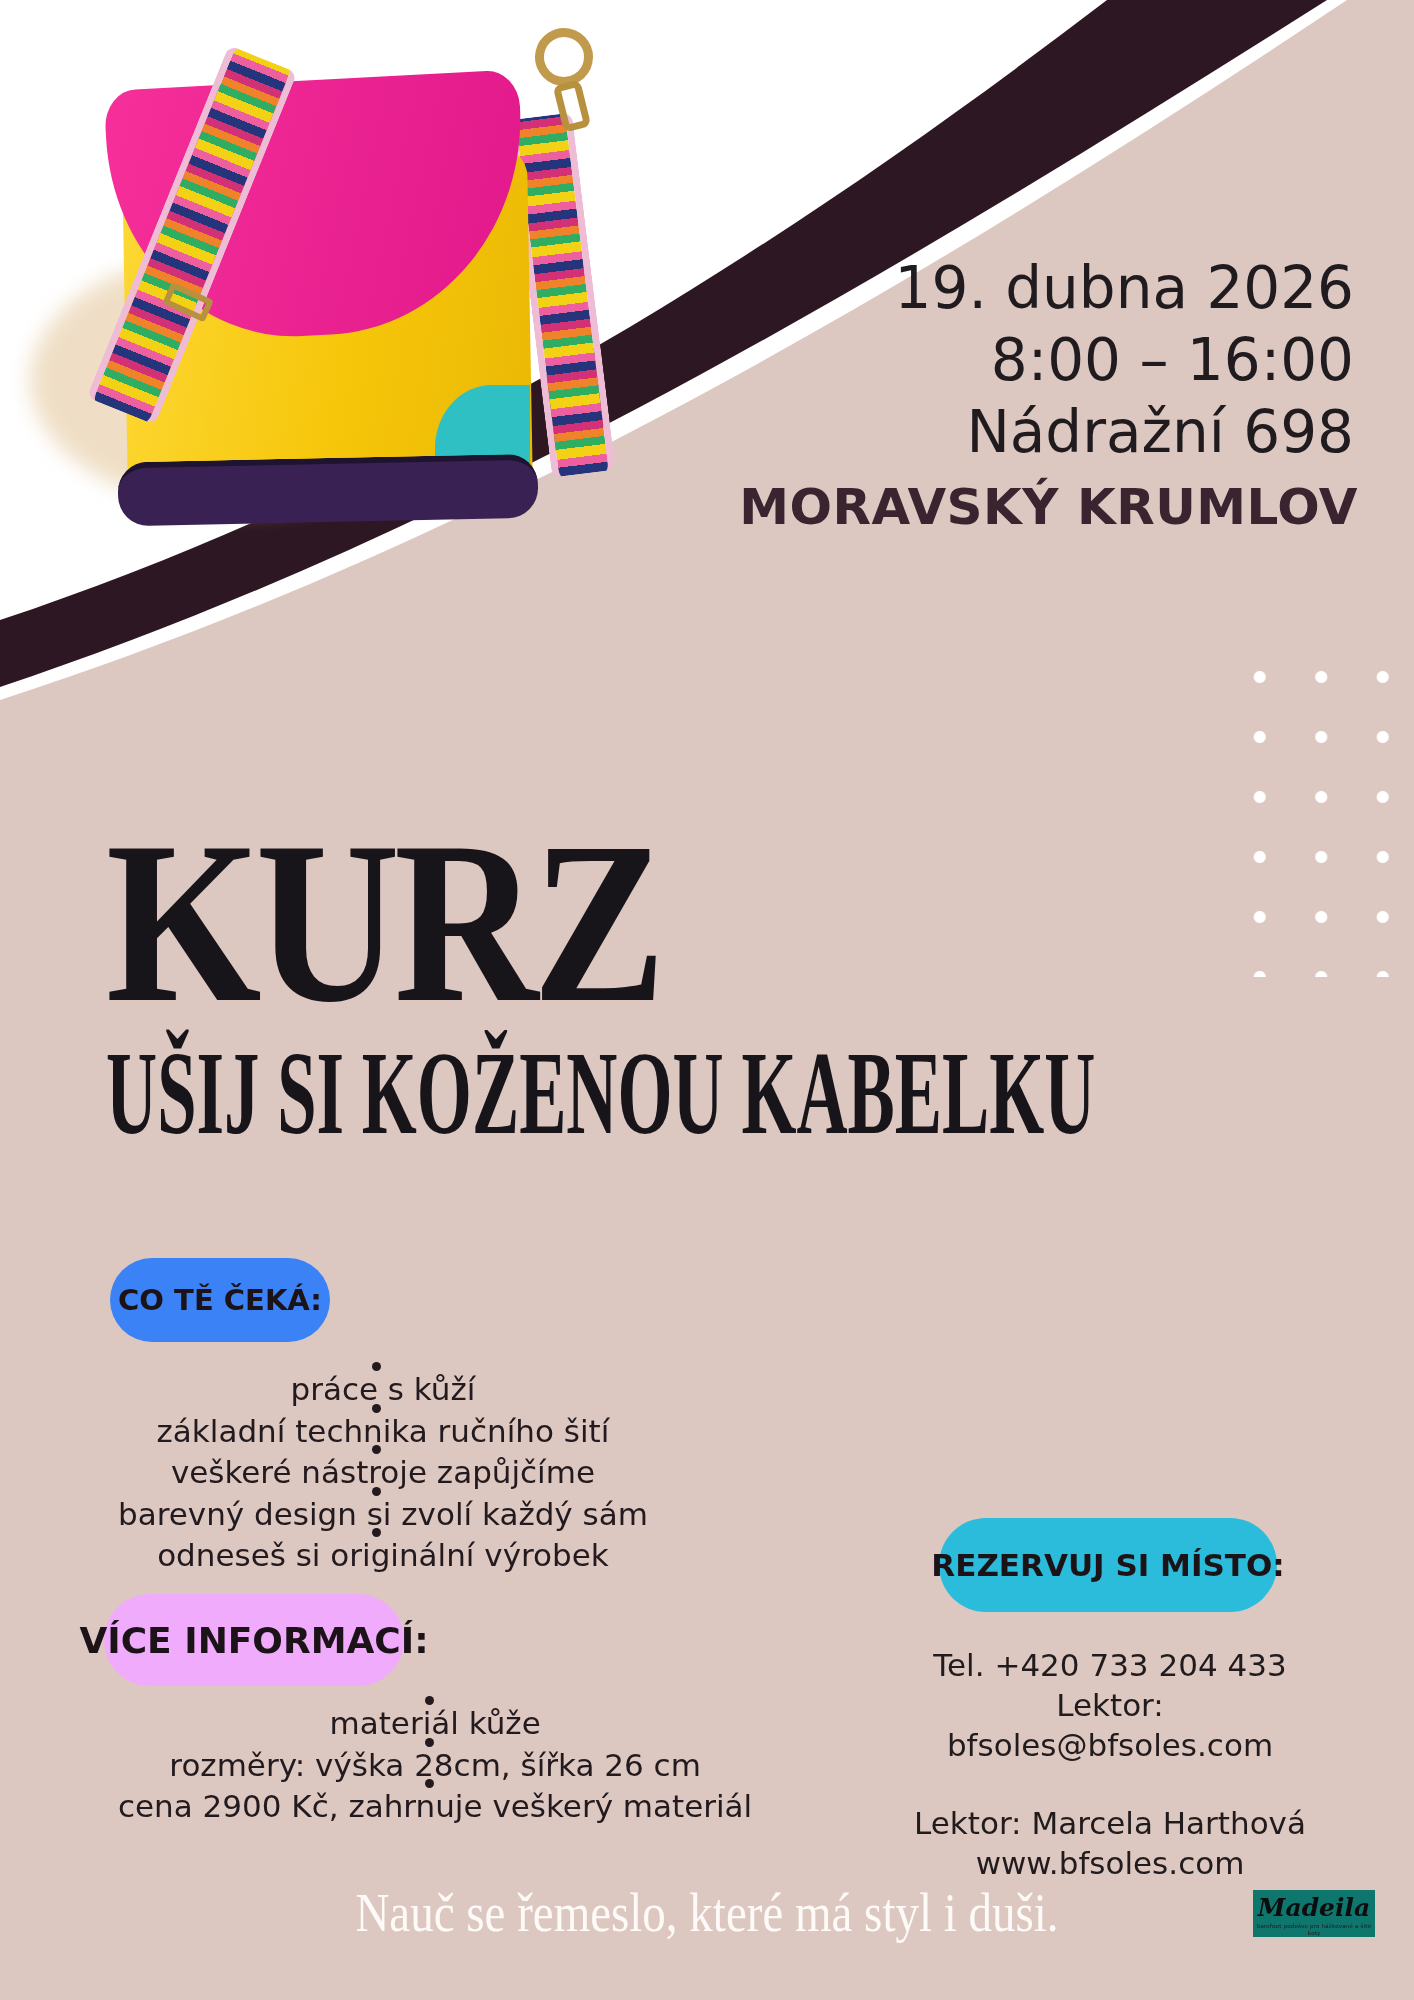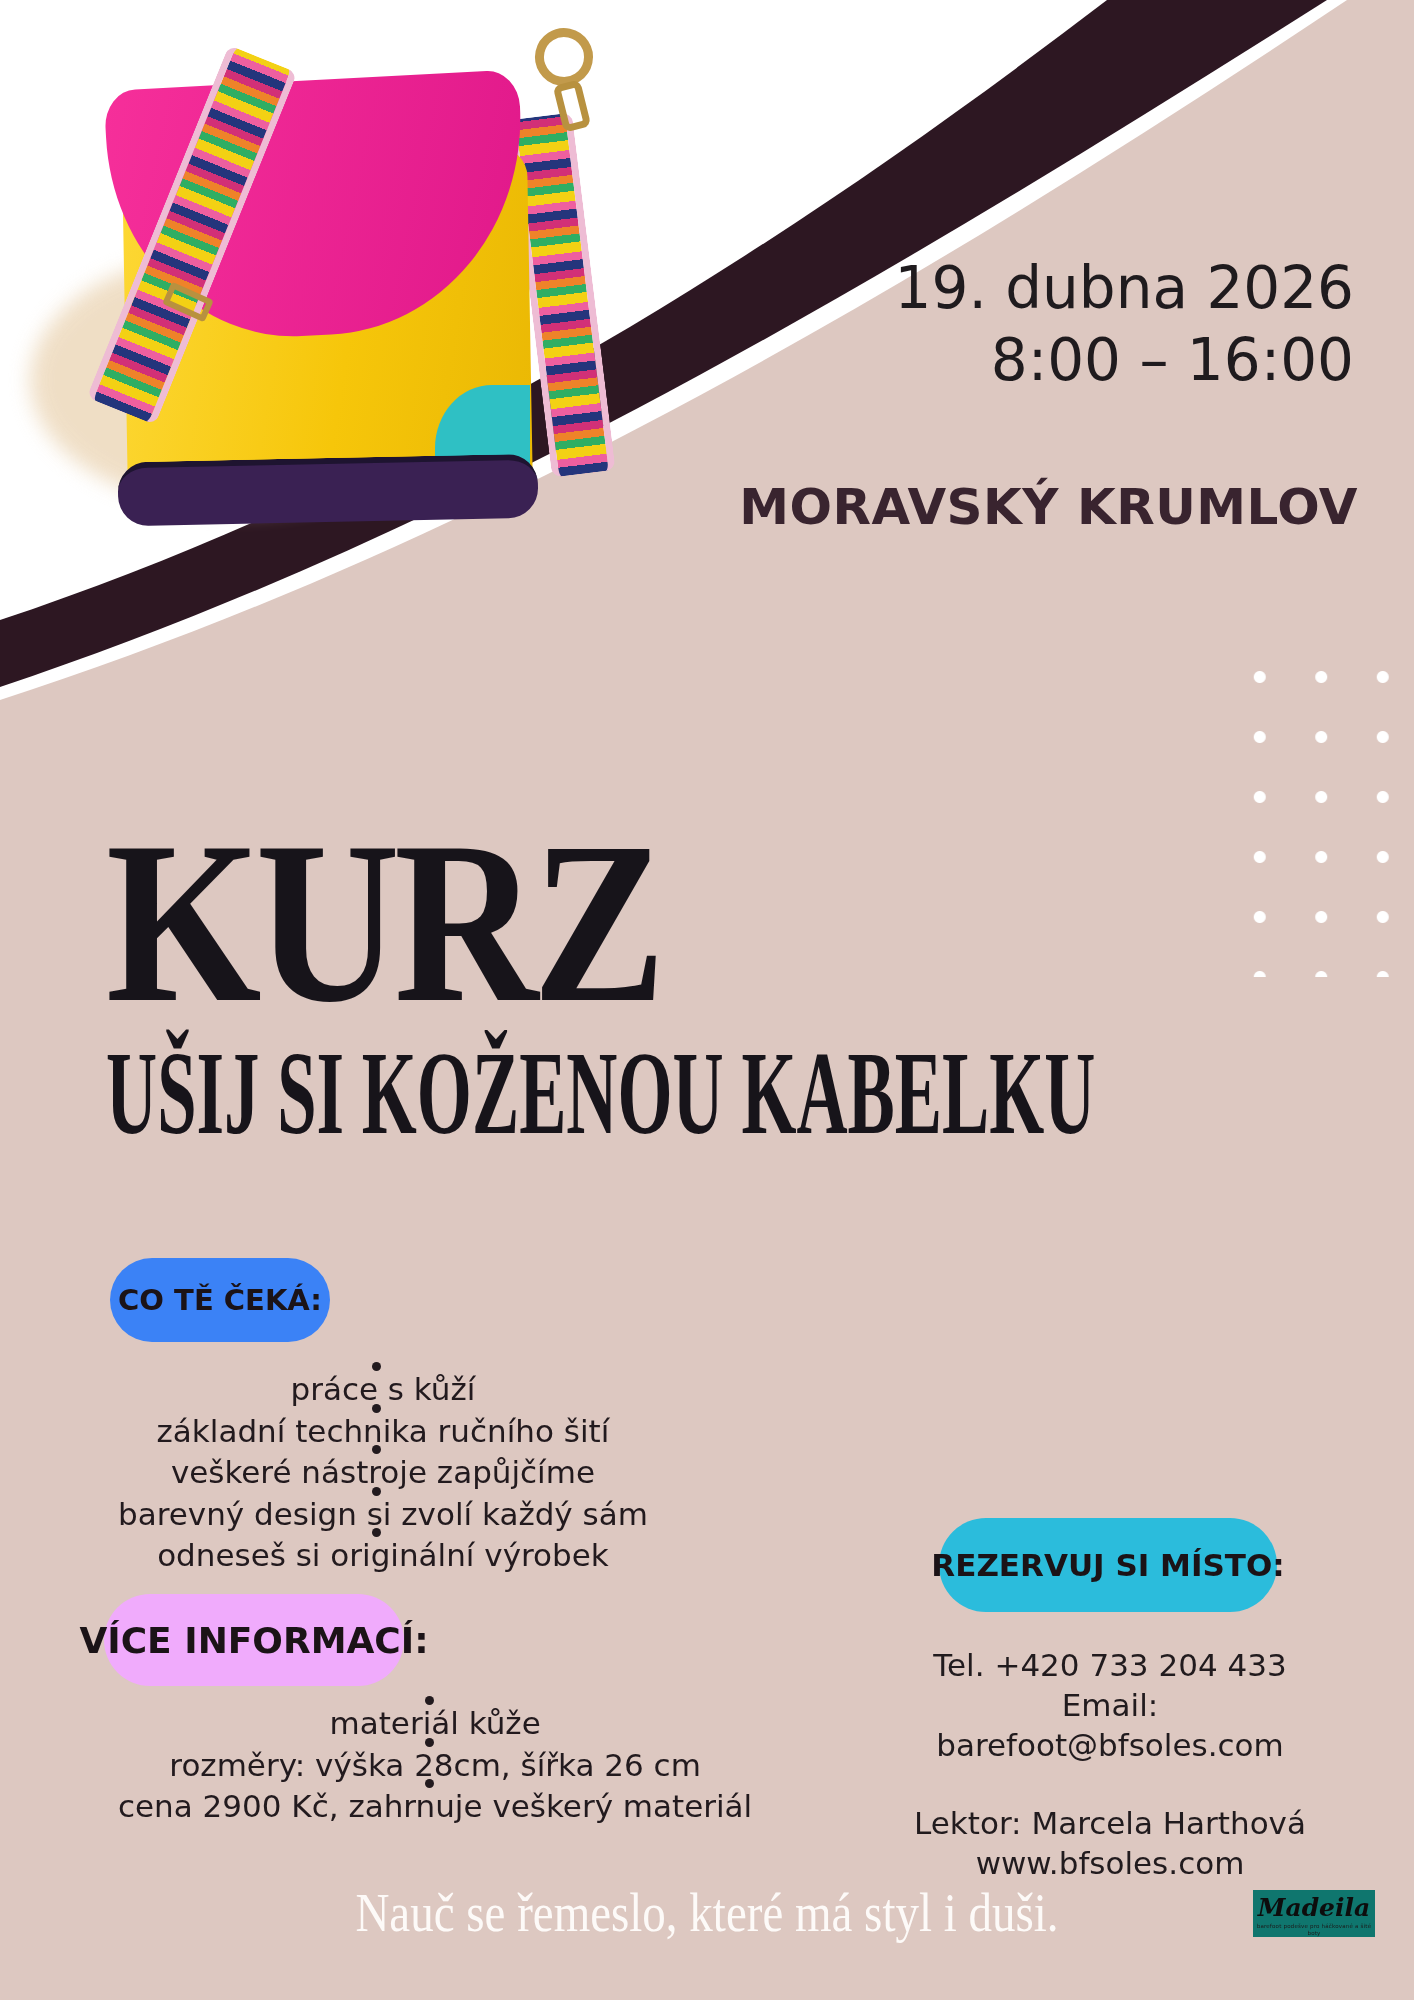--- a/index.html
+++ b/index.html
@@ -99,20 +99,21 @@
     <div class="part bag-flap"></div>
     <div class="part strap strap-left"></div>
     <div class="part gold-ring"></div>
     <div class="part gold-clip"></div>
     <div class="part gold-buckle"></div>
   </div>
 
   <div id="event-block">
     <div>19. dubna 2026</div>
     <div>8:00 – 16:00</div>
+    <div>Nádražní 698</div>
   </div>
   <div id="event-city">MORAVSKÝ KRUMLOV</div>
 
   <div id="dot-grid"></div>
 
   <h1 id="main-title">KURZ</h1>
   <h2 id="sub-title">UŠIJ SI KOŽENOU KABELKU</h2>
 
   <div class="pill" id="pill-expect">CO TĚ ČEKÁ:</div>
   <ul class="bullets" id="list-expect">
@@ -152,21 +153,21 @@
       </li>
       <li>
         <span class="bullet-dot"></span>
         <span>cena 2900 Kč, zahrnuje veškerý materiál</span>
       </li>
     </ul>
 
   <div class="pill" id="pill-reserve">REZERVUJ SI MÍSTO:</div>
   <div id="contact">
     <div>Tel. +420 733 204 433</div>
-    <div>Email: barefoot@bfsoles.com</div>
+    <div>Lektor: bfsoles@bfsoles.com</div>
     <div class="group2">
       <div>Lektor: Marcela Harthová</div>
       <div>www.bfsoles.com</div>
     </div>
   </div>
 
   <div id="footer-tagline">Nauč se řemeslo, které má styl i duši.</div>
   <div id="logo">
     <div id="logo-name">Madeila</div>
     <div id="logo-sub">barefoot podešve pro háčkované a šité boty</div>

